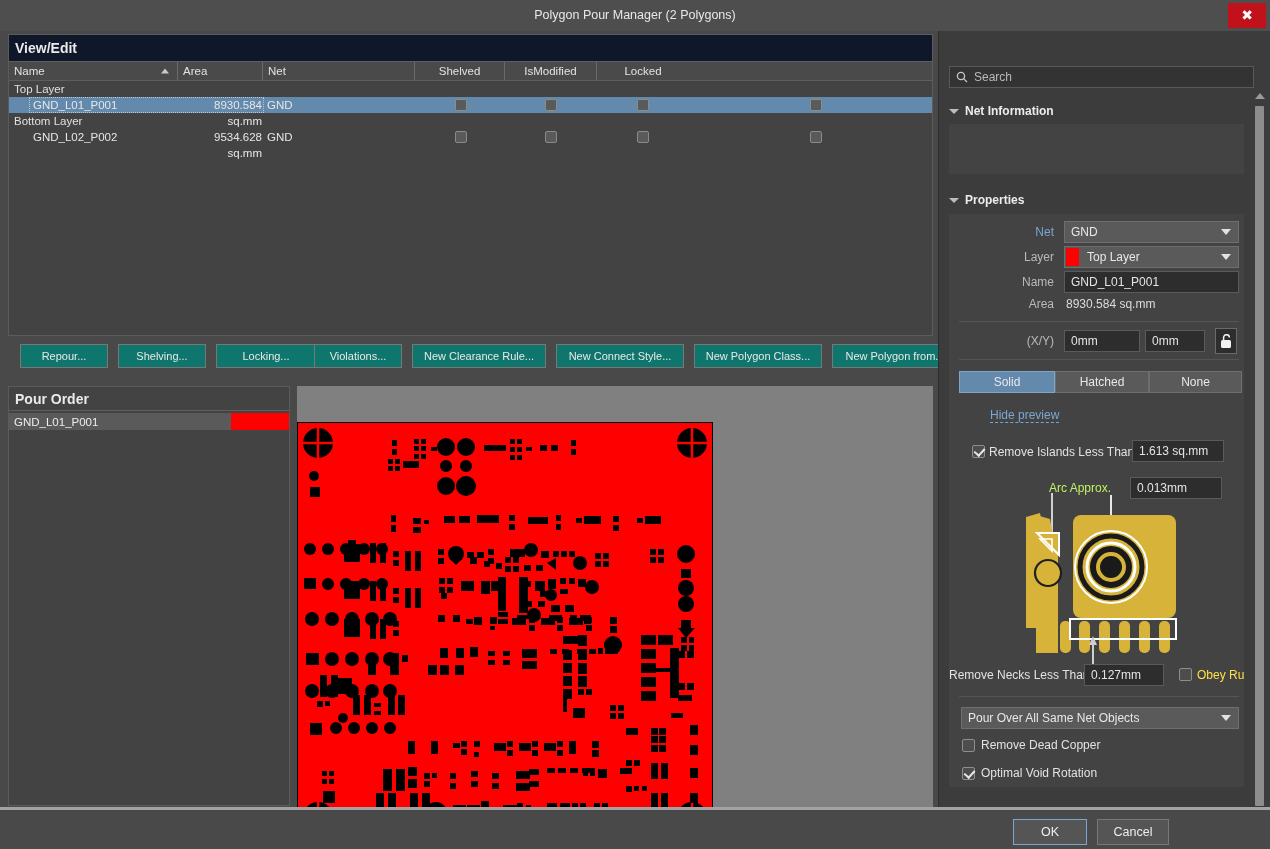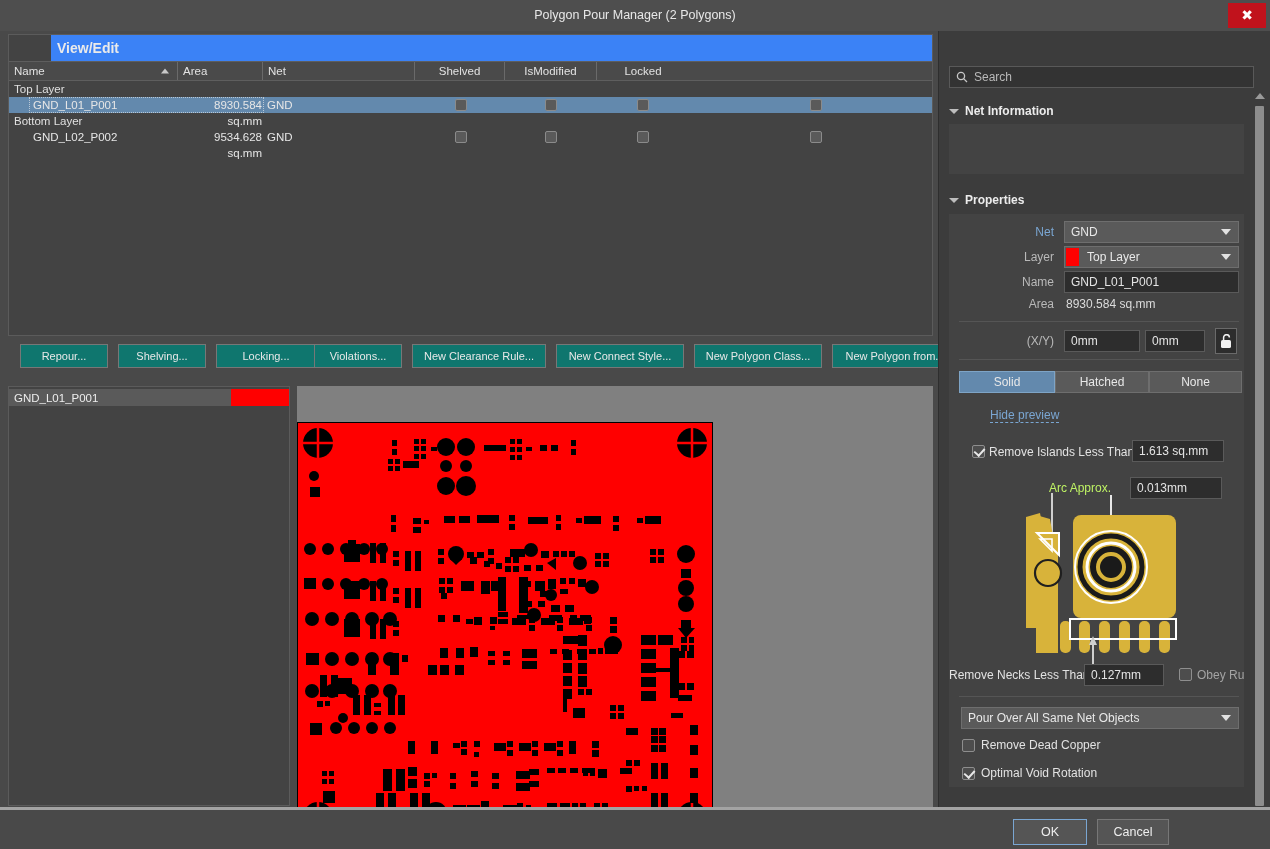--- a/index.html
+++ b/index.html
@@ -28,21 +28,21 @@
 
   
   #left { width:938px; position:relative; background:#494949; }
 
   #viewedit {
     position:absolute; left:8px; top:3px; width:925px; height:302px;
     background:#434343; border:1px solid #5b5b5b;
   }
   #viewedit .hdr {
     height:26px; line-height:26px; padding-left:6px;
-    font-weight:bold; font-size:14px; color:#eaeaea; background:#3b82f6;margin-left:42px;
+    font-weight:bold; font-size:14px; color:#eaeaea; background:#0f172a;
   }
   .col-head {
     height:20px; background:#4a4a4a; border-top:1px solid #5e5e5e;
     border-bottom:1px solid #5e5e5e; display:flex; align-items:stretch;
     font-size:11.5px; color:#e2e2e2;
   }
   .col-head .c { position:relative; display:flex; align-items:center; }
   .col-head .c + .c { border-left:1px solid #6a6a6a; }
   .col-head .c span.lbl { padding-left:5px; }
   .col-head .c.center span.lbl { width:100%; text-align:center; padding-left:0; }
@@ -265,20 +265,21 @@
         <div class="btn" style="left:110px;width:88px">Shelving...</div>
         <div class="btn" style="left:208px;width:100px">Locking...</div>
         <div class="btn" style="left:306px;width:88px">Violations...</div>
         <div class="btn" style="left:404px;width:134px">New Clearance Rule...</div>
         <div class="btn" style="left:548px;width:128px">New Connect Style...</div>
         <div class="btn" style="left:686px;width:128px">New Polygon Class...</div>
         <div class="btn" style="left:824px;width:126px">New Polygon from...</div>
       </div>
 
       <div id="pourorder">
+        <div class="hdr">Pour Order</div>
         <div id="po-list">
           <div class="po-row" style="top:2px">
             <span class="lbl">GND_L01_P001</span>
             <span class="swatch" style="background:#ff0000"></span>
           </div>
         </div>
       </div>
 
       <div id="pcbarea">
         <div id="pcb">
@@ -791,21 +792,21 @@
         <rect x="116" y="126" width="106" height="20" fill="none" stroke="#ffffff" stroke-width="2"></rect>
         <line x1="139" y1="175" x2="139" y2="148" stroke="#cfcfcf" stroke-width="2"></line>
         <polygon points="135,152 143,152 139,143" fill="#cfcfcf"></polygon>
       </svg>
 
       <span class="lblR" style="left:10px;top:637px;width:145px;text-align:left;color:#e2e2e2;">Remove Necks Less Than</span>
       <div class="field" style="left:145px;top:633px;width:80px;">
         <span>0.127mm</span>
       </div>
       <span class="cb" style="left:240px;top:637px;"></span>
-      <span class="lblR" style="left:258px;top:637px;width:60px;text-align:left;color:#a3a3a3;white-space:nowrap;overflow:hidden;">Obey Ru</span>
+      <span class="lblR" style="left:258px;top:637px;width:60px;text-align:left;color:#fde047;white-space:nowrap;overflow:hidden;">Obey Ru</span>
 
       <div class="hr" style="left:20px;top:665px;width:280px;"></div>
 
       <div class="combo" style="left:22px;top:676px;width:278px;">
         <span>Pour Over All Same Net Objects</span>
         <span class="arrow"></span>
       </div>
 
       <span class="cb" style="left:23px;top:708px;"></span>
       <span class="lblR" style="left:42px;top:707px;width:200px;text-align:left;color:#e2e2e2;">Remove Dead Copper</span>

